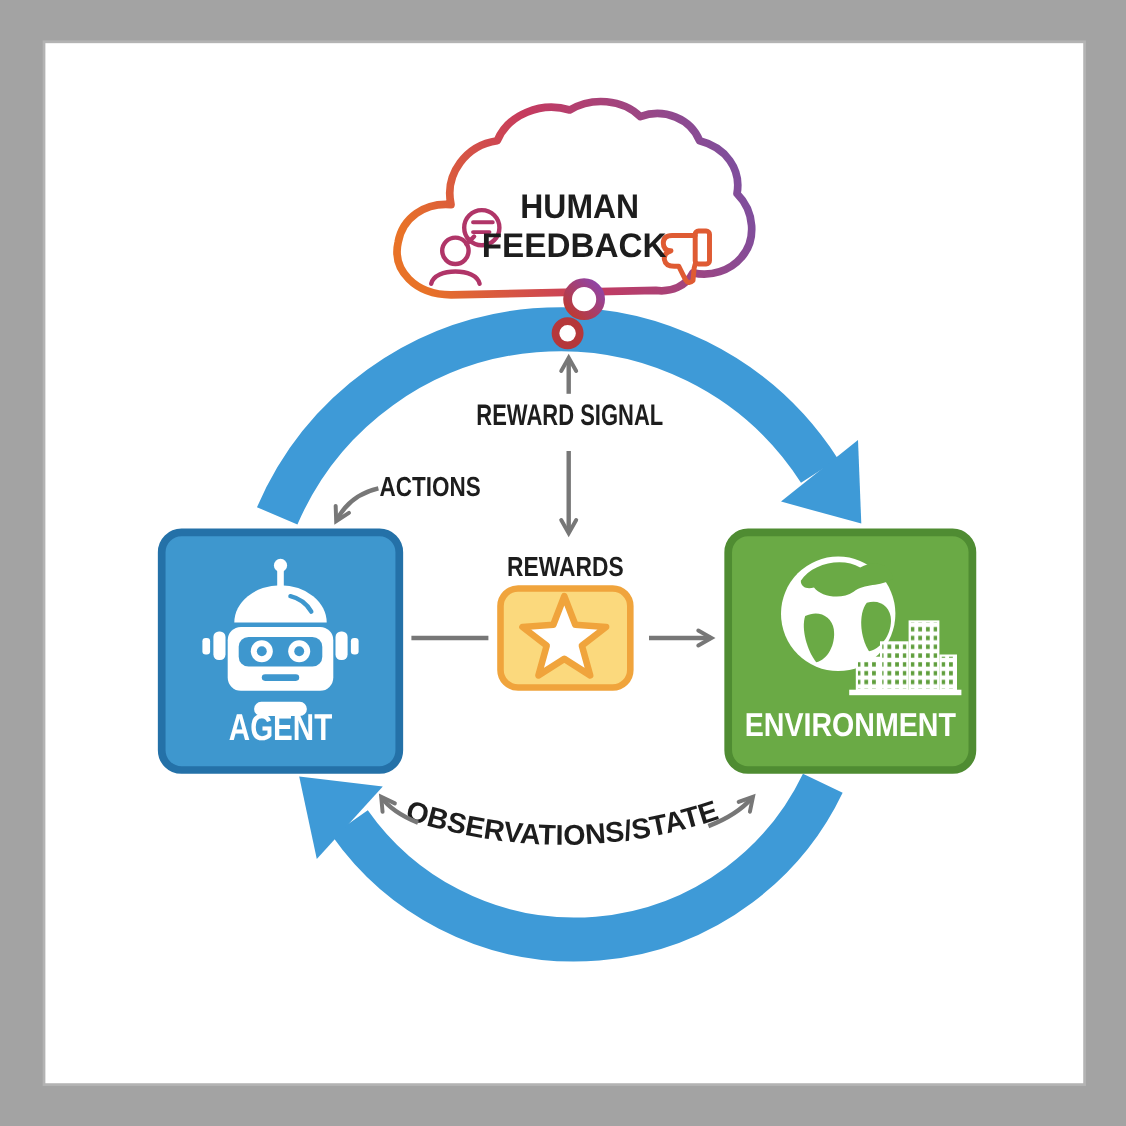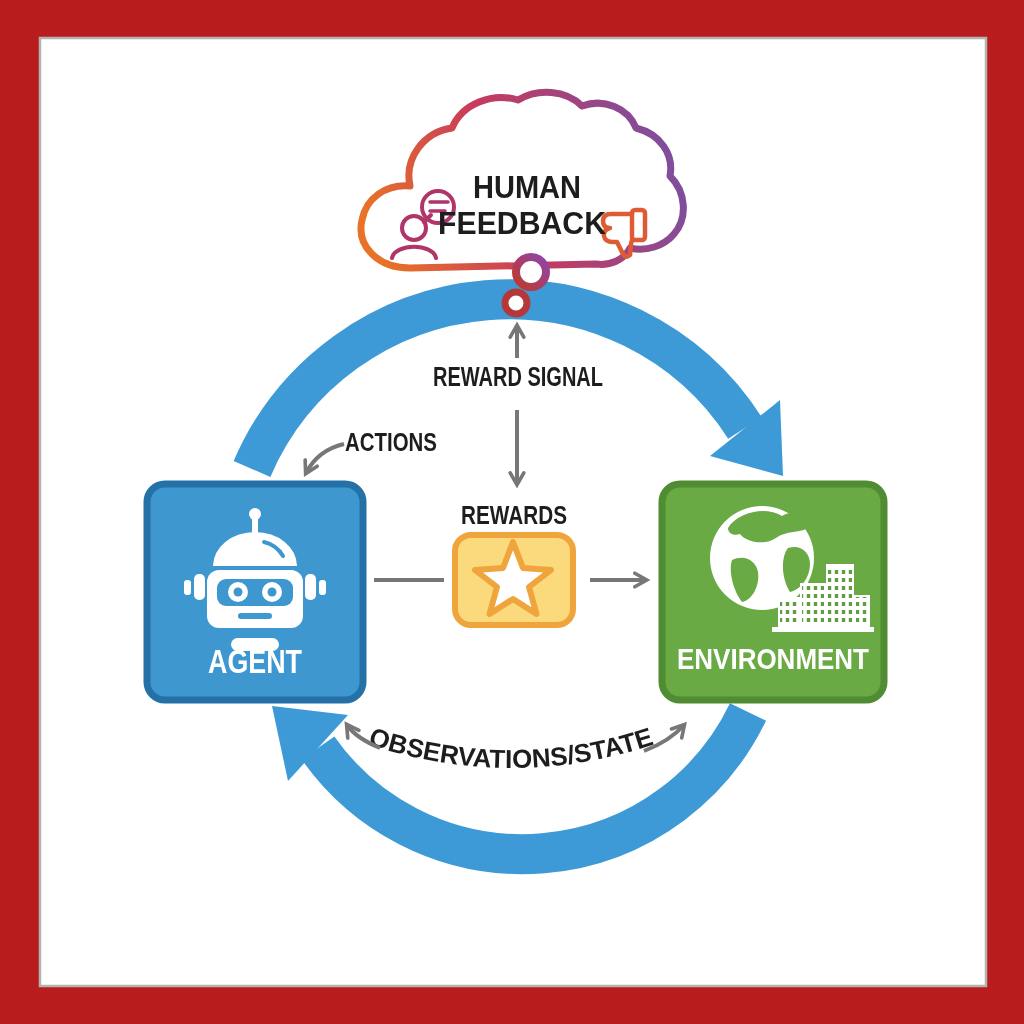--- a/index.html
+++ b/index.html
@@ -1,17 +1,17 @@
 <!DOCTYPE html>
 <html><head>
 <meta charset="utf-8">
 <style>
   html,body{margin:0;padding:0;background:#ffffff;}
   body{width:1024px;height:1024px;font-family:"Liberation Sans",sans-serif;}
-  .canvas{position:relative;width:1024px;height:1024px;background:#b91c1c;}
+  .canvas{position:relative;width:1024px;height:1024px;background:#a3a3a3;}
   svg text{font-family:"Liberation Sans",sans-serif;font-weight:700;}
 </style>
 </head>
 <body>
 
 <div class="canvas">
 <svg width="1024" height="1024" viewBox="0 0 1024 1024">
   <defs>
     <linearGradient id="cloudGrad" x1="0" y1="0.6" x2="1" y2="0.4">
       <stop offset="0" stop-color="#e87227"></stop>

